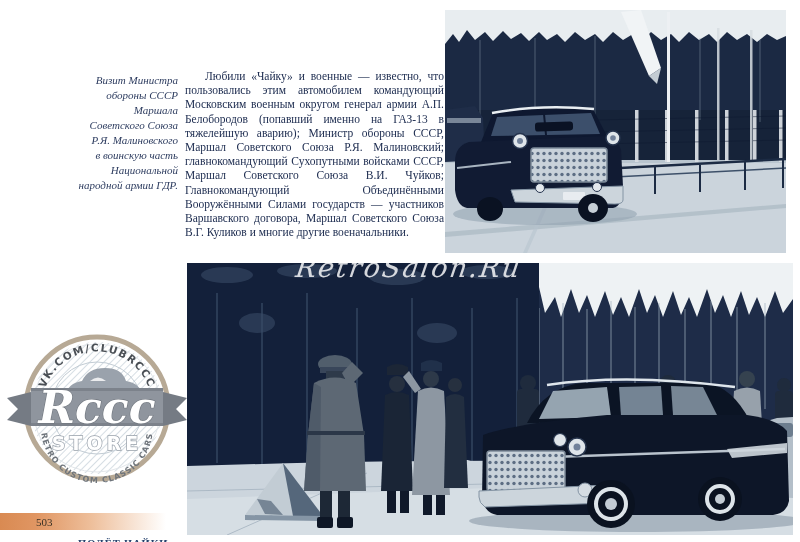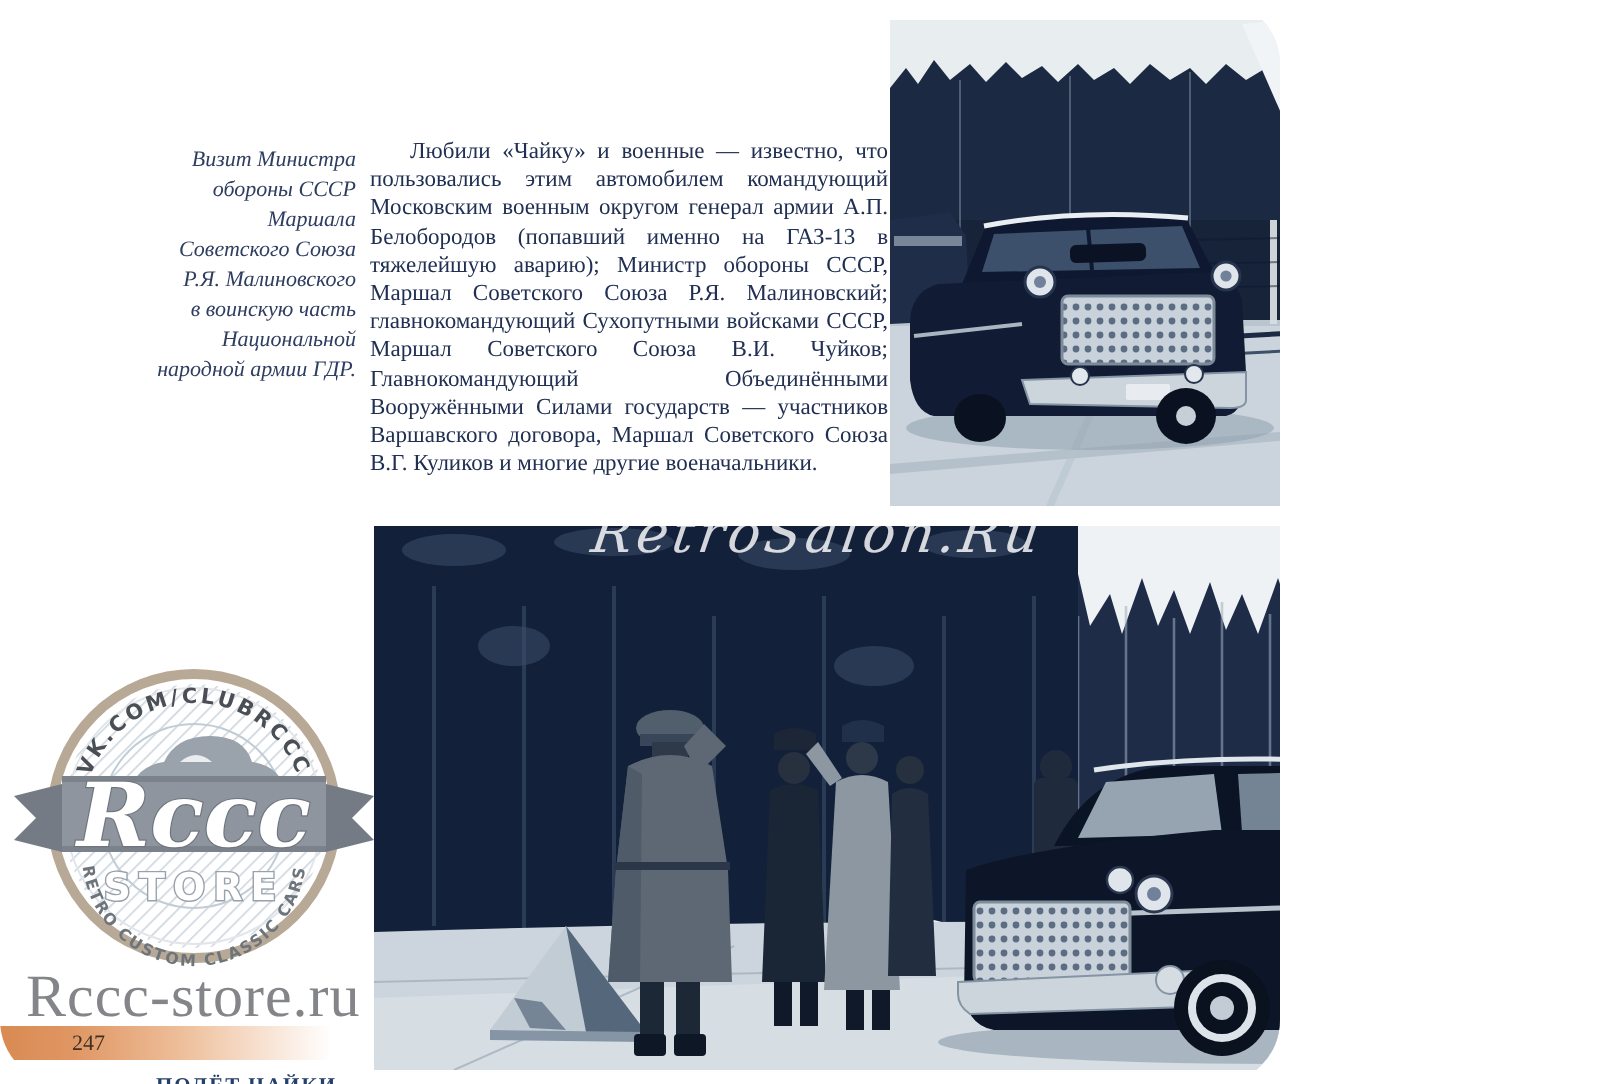--- a/index.html
+++ b/index.html
@@ -1,17 +1,17 @@
 <!DOCTYPE html>
 <html><head>
 <meta charset="utf-8">
 <style>
   html,body{margin:0;padding:0;background:#ffffff;}
-  #page{position:relative;width:640px;height:542px;background:#ffffff;overflow:hidden;
-        font-family:"Liberation Serif",serif;border-radius:32px;}
+  #page{position:relative;width:800px;height:542px;background:#ffffff;overflow:hidden;
+        font-family:"Liberation Serif",serif;}
 
   
   .caption{position:absolute;left:70px;top:73px;width:108px;text-align:right;
            font-style:italic;font-size:11px;line-height:15px;color:#2e3d60;
            white-space:pre-line;}
 
   
   .article{position:absolute;left:185px;top:69px;width:259px;text-align:justify;
            font-size:11.5px;line-height:14.2px;color:#202f52;text-indent:20px;font-family:Liberation Serif, serif;}
 
@@ -301,19 +301,18 @@
       <rect x="26" y="62" width="132" height="3" fill="#7c828b"></rect>
       <rect x="26" y="97" width="132" height="3" fill="#7c828b"></rect>
     </g>
     <text x="92" y="97" text-anchor="middle" font-family="DejaVu Serif, serif" font-style="italic" font-weight="bold" font-size="44" fill="#ffffff" stroke="#6f757d" stroke-width="1.2" paint-order="stroke">Rccc</text>
     <text x="92" y="124" text-anchor="middle" font-family="DejaVu Sans, sans-serif" font-weight="bold" font-size="19" fill="#ffffff" stroke="#99a1ab" stroke-width="1.4" paint-order="stroke" letter-spacing="4">STORE</text>
     <text font-family="DejaVu Sans, sans-serif" font-size="8" font-weight="bold" fill="#6e747b" letter-spacing="1">
       <textPath href="#arcBottom" startOffset="50%" text-anchor="middle">RETRO CUSTOM CLASSIC CARS</textPath>
     </text>
   </svg>
 
-  <div class="site-name">Rccc-store.ru</div>
 
   <div class="page-bar"></div>
-  <div class="page-num">247</div>
+  <div class="page-num">503</div>
   <div class="chapter">ПОЛЁТ ЧАЙКИ</div>
 
 </div>
 
 </body></html>

